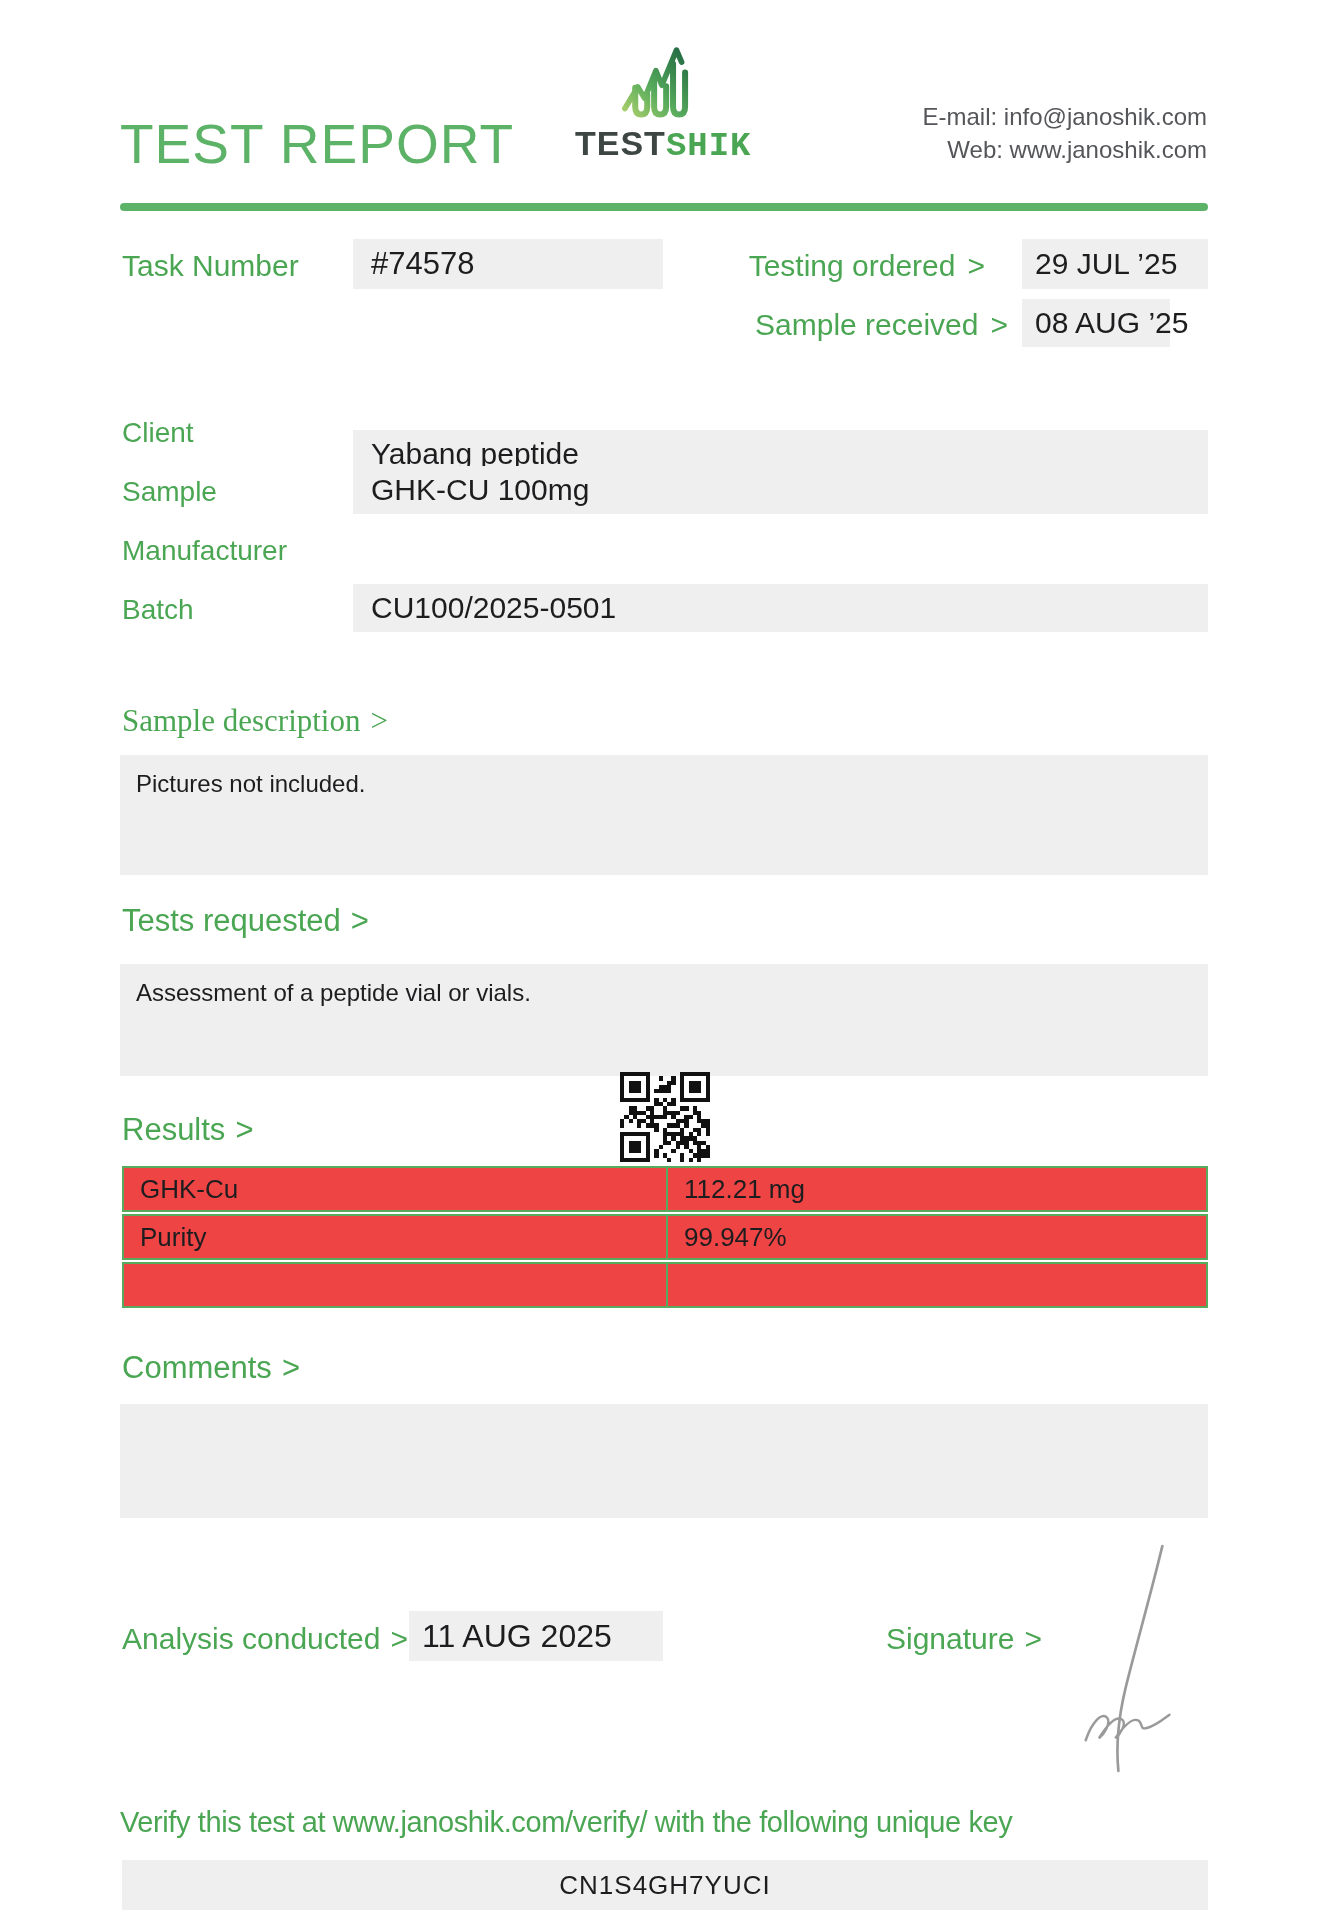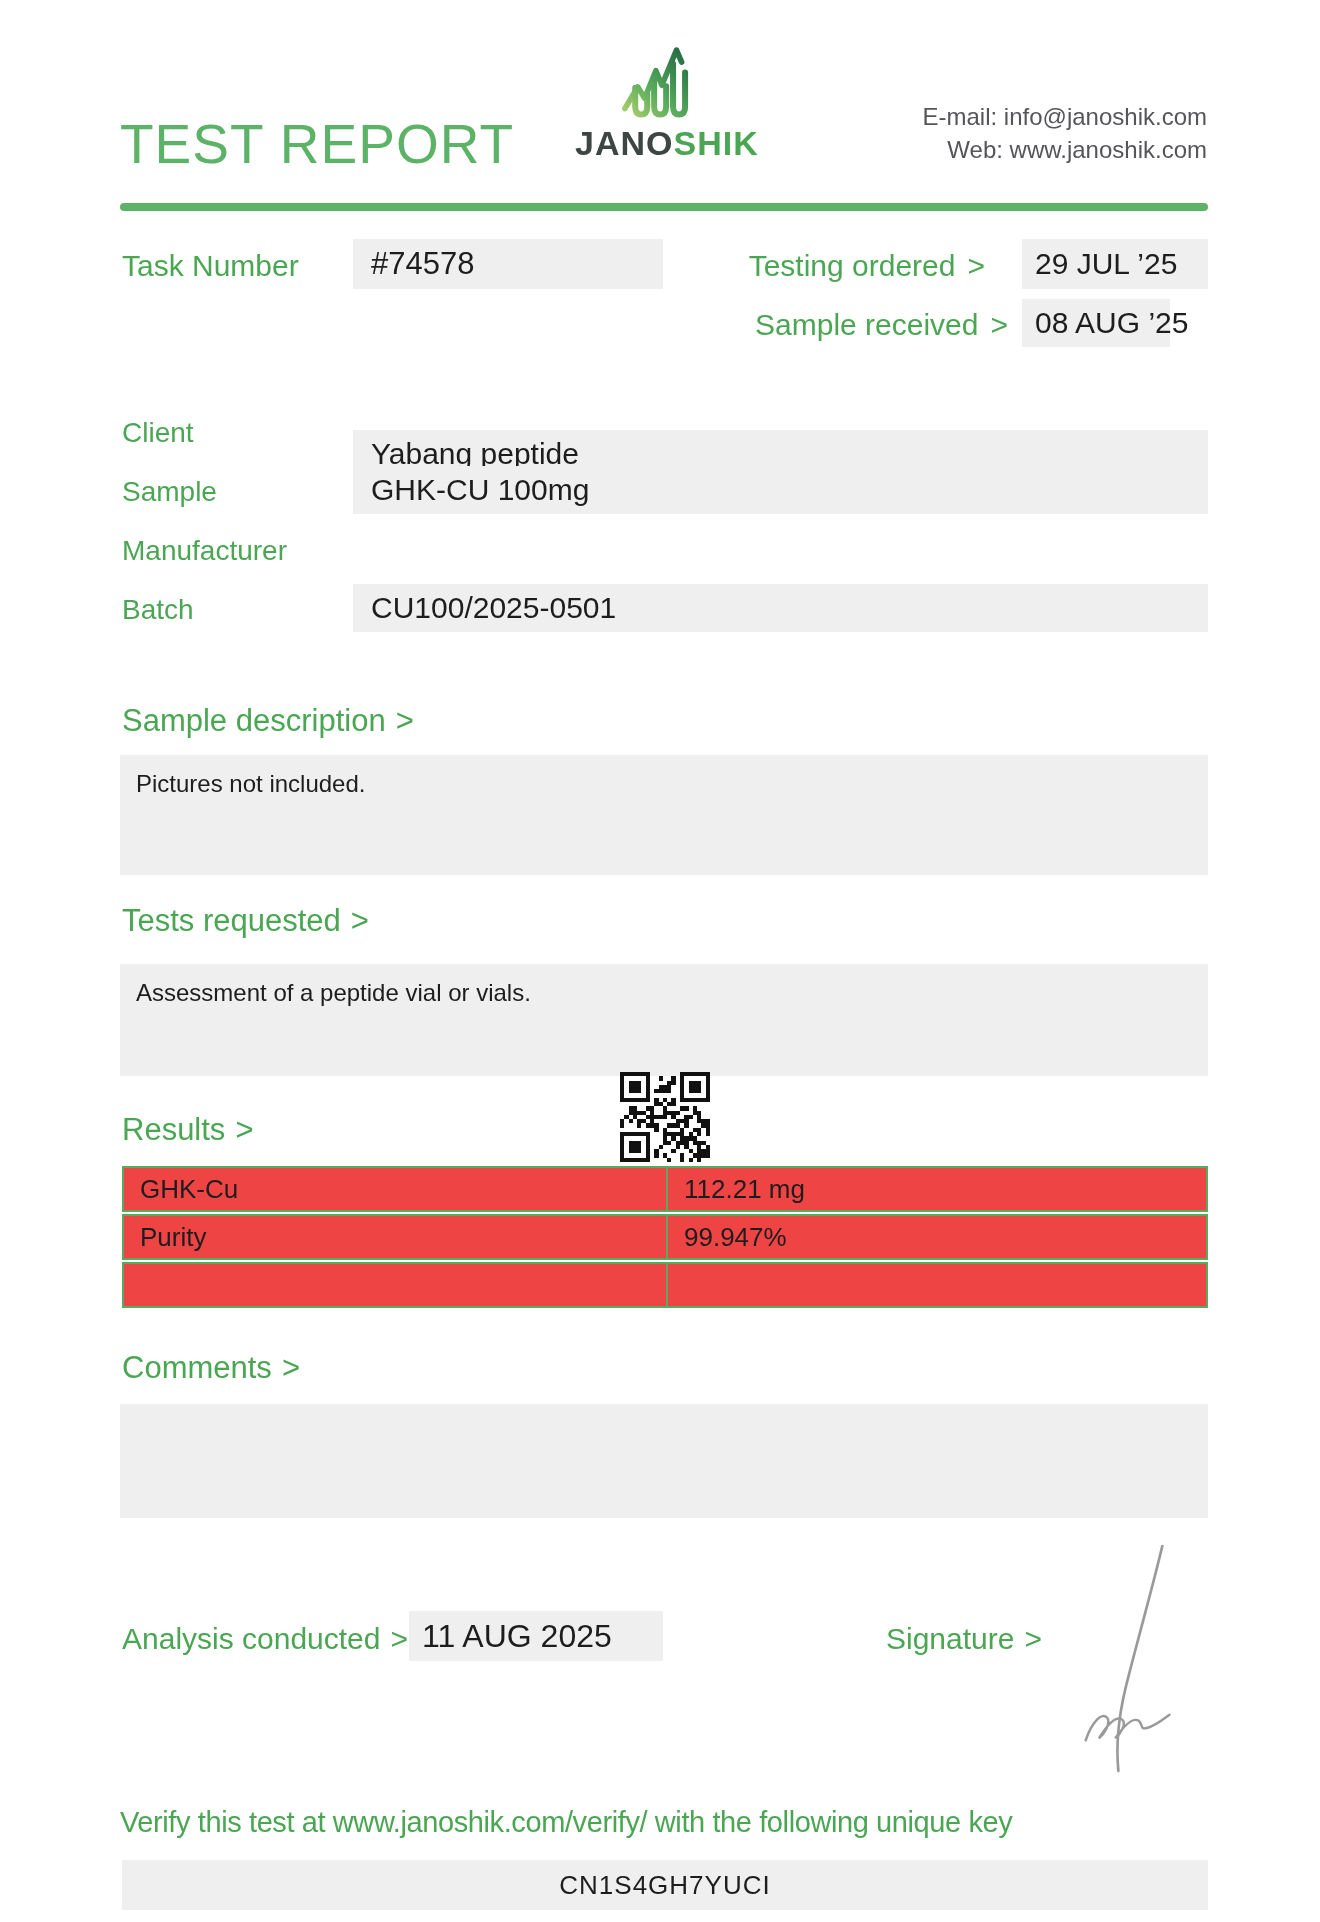--- a/index.html
+++ b/index.html
@@ -19,21 +19,21 @@
     font-size:55px;letter-spacing:1px;
     color:var(--line-green,#5cb266);
     white-space:nowrap;
   }
   .logo-icon{left:618px;top:38px;width:86px;height:86px;}
   .logo-text{
     left:575px;top:124px;
     font-size:34px;font-weight:bold;letter-spacing:1px;white-space:nowrap;
   }
   .logo-dark{color:var(--logo-dark,#3e4644);}
-  .logo-green{color:var(--green,#4aa653);}
+  .logo-green{color:var(--green,#4aa653);font-family:Liberation Mono, monospace;}
   .contact{
     right:113px;top:100px;text-align:right;
     font-size:24px;line-height:33px;color:var(--muted-gray,#55565a);
   }
   .rule{
     left:120px;top:203px;width:1088px;height:8px;border-radius:4px;
     background:var(--line-green,#5cb266);
   }
 
   
@@ -103,21 +103,21 @@
         <stop offset="1" stop-color="#14573b"></stop>
       </linearGradient>
     </defs>
     <polyline points="8,82 23,57 31,70 44,38 51,55 68,14 74,28" stroke="url(#lg)" stroke-width="6.5" stroke-linecap="round" stroke-linejoin="round"></polyline>
     <path d="M20,58 L20,80 Q20,89 27,89 Q34,89 34,80 L34,66" stroke="url(#lg)" stroke-width="7" stroke-linecap="round"></path>
     <path d="M42,46 L42,80 Q42,89 49,89 Q56,89 56,80 L56,56" stroke="url(#lg)" stroke-width="7" stroke-linecap="round"></path>
     <path d="M64,30 L64,80 Q64,89 71,89 Q78,89 78,80 L78,40" stroke="url(#lg)" stroke-width="7" stroke-linecap="round"></path>
   </svg>
 
   <div class="abs logo-text">
-    <span class="logo-dark">JANO</span><span class="logo-green">SHIK</span>
+    <span class="logo-dark">TEST</span><span class="logo-green">SHIK</span>
   </div>
 
   <div class="abs contact">
     <div>E-mail: info@janoshik.com</div>
     <div>Web: www.janoshik.com</div>
   </div>
 
   <div class="abs rule"></div>
 
   <div class="abs g-label task-label">Task Number</div>
@@ -139,21 +139,21 @@
   <div class="abs gray-box value-text info-box" style="top:430px;">Yabang peptide</div>
 
   <div class="abs g-label info-label" style="left:122px;top:476px;">Sample</div>
   <div class="abs gray-box value-text info-box" style="top:466px;">GHK-CU 100mg</div>
 
   <div class="abs g-label info-label" style="left:122px;top:535px;">Manufacturer</div>
 
   <div class="abs g-label info-label" style="left:122px;top:594px;">Batch</div>
   <div class="abs gray-box value-text info-box" style="top:584px;">CU100/2025-0501</div>
 
-  <div class="abs section-heading" style="left:122px;top:703px;">
+  <div class="abs section-heading" style="left:122px;top:703px;font-family:Liberation Serif, serif;">
     <span>Sample description</span>
     <span class="chev">&gt;</span>
   </div>
   <div class="abs gray-box big-box" style="top:755px;height:120px;">Pictures not included.</div>
 
   <div class="abs section-heading" style="left:122px;top:903px;">
     <span>Tests requested</span>
     <span class="chev">&gt;</span>
   </div>
   <div class="abs gray-box big-box" style="top:964px;height:112px;">Assessment of a peptide vial or vials.</div>

